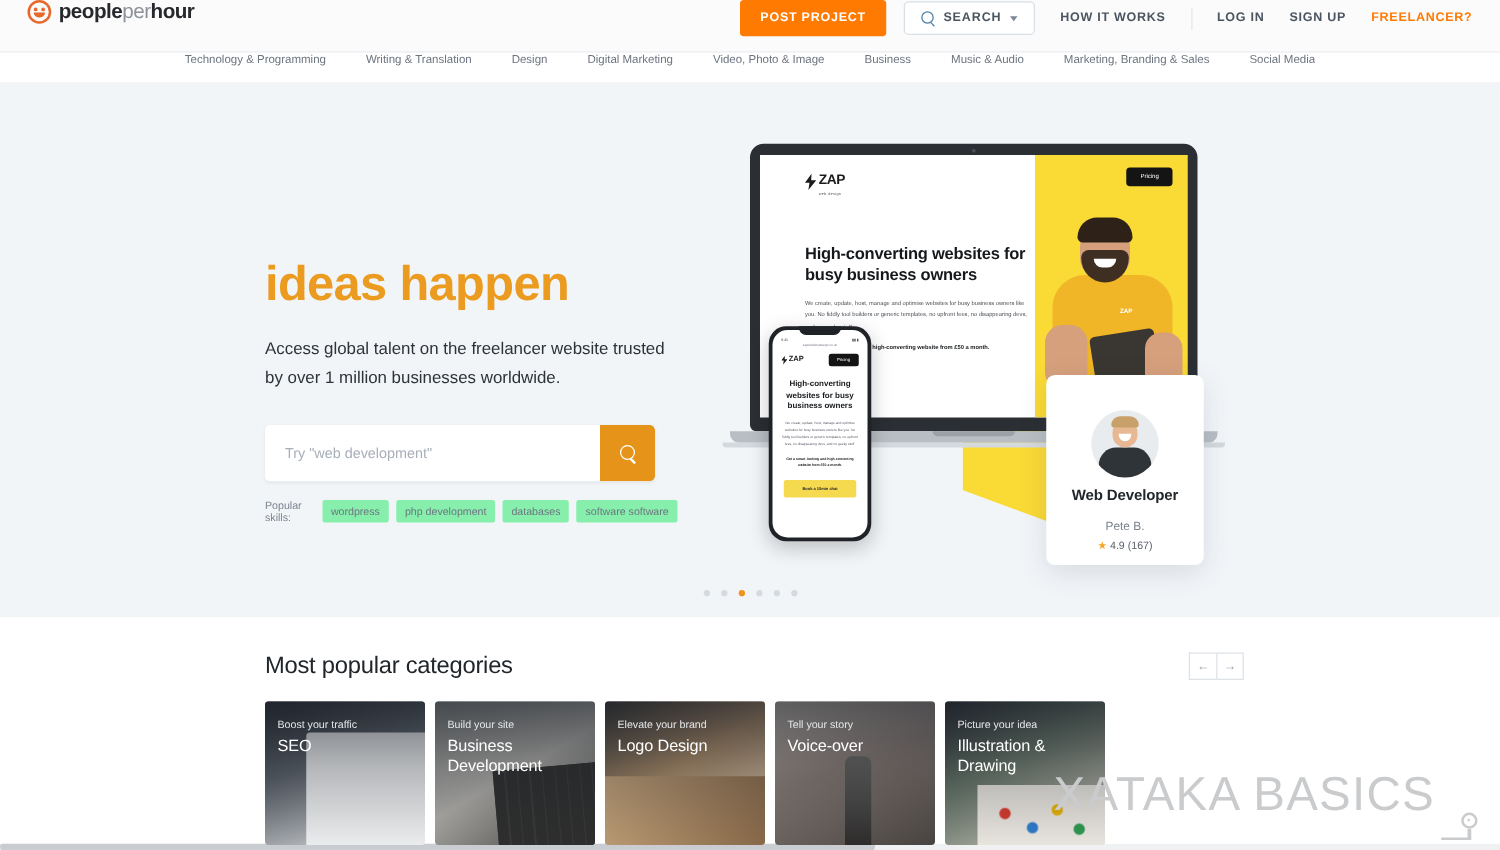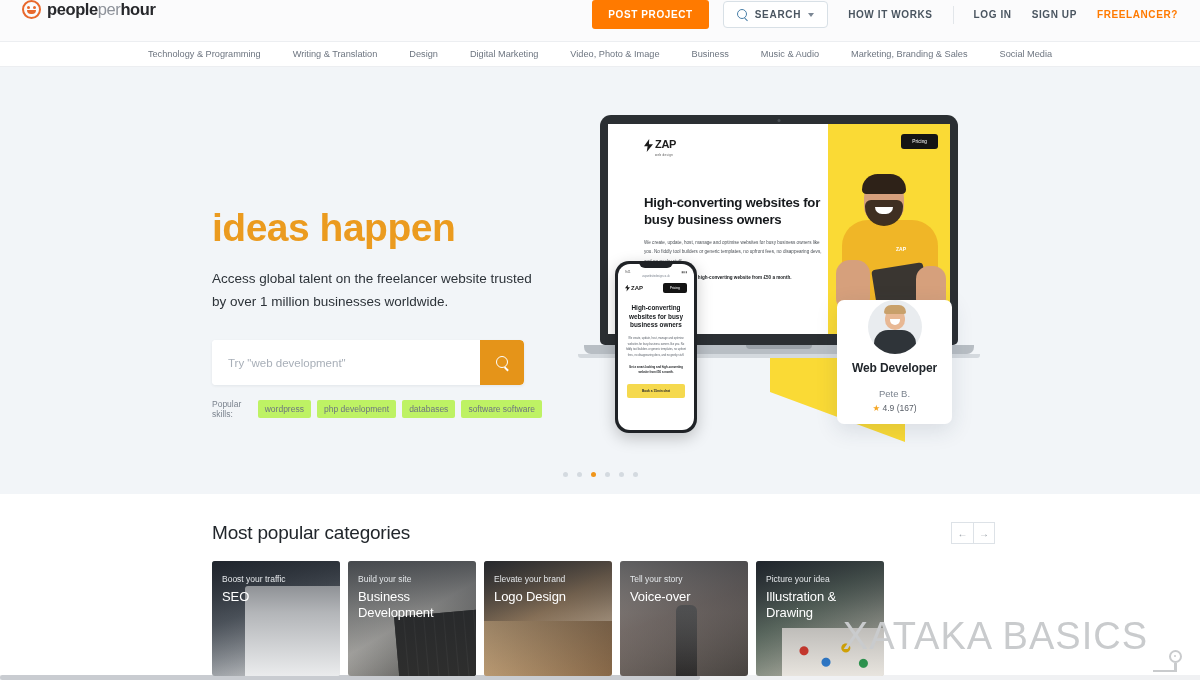--- a/index.html
+++ b/index.html
@@ -62,21 +62,21 @@
   .chev { width: 0; height: 0; border-left: 3.5px solid transparent; border-right: 3.5px solid transparent; border-top: 4px solid #7b8794; }
   .nav-link {
     font-size: 10px; font-weight: 700; letter-spacing: 0.6px;
     color: #4a5560; margin-left: 20px; cursor: pointer; white-space: nowrap;
   }
   .nav-sep { width: 1px; height: 18px; background: #e2e6ea; margin-left: 20px; }
   .nav-link.orange { color: #ff7a00; }
 
   
   .catnav {
-    height: 25px; background: #fff; display: flex; align-items: center;
+    height: 25px; background: #fff; display: flex; align-items: flex-start;
     justify-content: center; gap: 0; border-bottom: 1px solid #eceef1;
   }
   .catnav a {
     font-size: 9.2px; color: #6d7580; text-decoration: none;
     padding: 0 16px; white-space: nowrap; cursor: pointer;
   }
 
   
   .hero {
     position: relative; height: 427px; background: #f2f5f8; overflow: hidden;
@@ -110,21 +110,21 @@
     content:""; position:absolute; left:0; top:0; width:10px; height:10px;
     border:1.5px solid #fff; border-radius:50%;
   }
   .mag-w::after {
     content:""; position:absolute; right:0; bottom:0; width:5px; height:1.5px;
     background:#fff; transform: rotate(45deg);
   }
   .skills { margin-top: 14px; display: flex; align-items: center; gap: 6px; }
   .skills .lab { font-size: 8.5px; color: #7b838e; margin-right: 3px; }
   .skill {
-    font-size: 8.5px; color: #6d7580; background: #bef264;
+    font-size: 8.5px; color: #6d7580; background: #86efac;
     padding: 4px 7px; border-radius: 2px; cursor: pointer; white-space: nowrap;
   }
 
   
   .hero-art { position: absolute; left: 555px; top: 0; width: 460px; height: 427px; }
   .yellow-shape {
     position: absolute; left: 215px; top: 55px; width: 135px; height: 320px;
     background: #fada35;
     clip-path: polygon(0 40px, 100% 0, 100% 100%, 0 calc(100% - 50px));
   }
@@ -237,22 +237,22 @@
   .ph-pricing { background: #141414; color: #fff; font-size: 3.4px; padding: 3px 7px; border-radius: 2px; }
   .ph-h { margin-top: 11px; font-size: 6.4px; font-weight: 800; color: #16191c; line-height: 1.35; text-align: center; }
   .ph-p { margin-top: 6px; font-size: 2.7px; color: #5a6069; line-height: 2.1; text-align: center; }
   .ph-p2 { margin-top: 6px; font-size: 2.8px; color: #16191c; line-height: 2.1; text-align: center; font-weight: 700; }
   .ph-cta {
     margin: 8px auto 0; width: 58px; background: #f5d94e; color: #2a2a2a;
     font-size: 3.2px; font-weight: 700; text-align: center; padding: 5px 0; border-radius: 2px;
   }
 
   .devcard {
-    position: absolute; left: 282px; top: 233px; width: 115px;
-    background: #fff; border-radius: 7px; padding: 0 10px 11px;
+    position: absolute; left: 282px; top: 233px; width: 126px;
+    background: #fff; border-radius: 7px; padding: 28px 10px 11px;
     box-shadow: 0 6px 22px rgba(40,55,80,0.13); text-align: center;
   }
   .devcard .avatar {
     width: 54px; height: 54px; border-radius: 50%; margin: 0 auto 7px;
     background: #e9ecef; position: relative; overflow: hidden;
   }
   .avatar .av-head { position: absolute; left: 17px; top: 8px; width: 20px; height: 22px; background: #e8b894; border-radius: 10px; }
   .avatar .av-hair { position: absolute; left: 16px; top: 5px; width: 22px; height: 9px; background: #c8a06a; border-radius: 11px 11px 3px 3px; }
   .avatar .av-mouth { position: absolute; left: 22px; top: 19px; width: 10px; height: 6px; background: #fff; border-radius: 0 0 5px 5px; }
   .avatar .av-body { position: absolute; left: 6px; top: 30px; width: 42px; height: 26px; background: #2f3439; border-radius: 14px 14px 0 0; }

